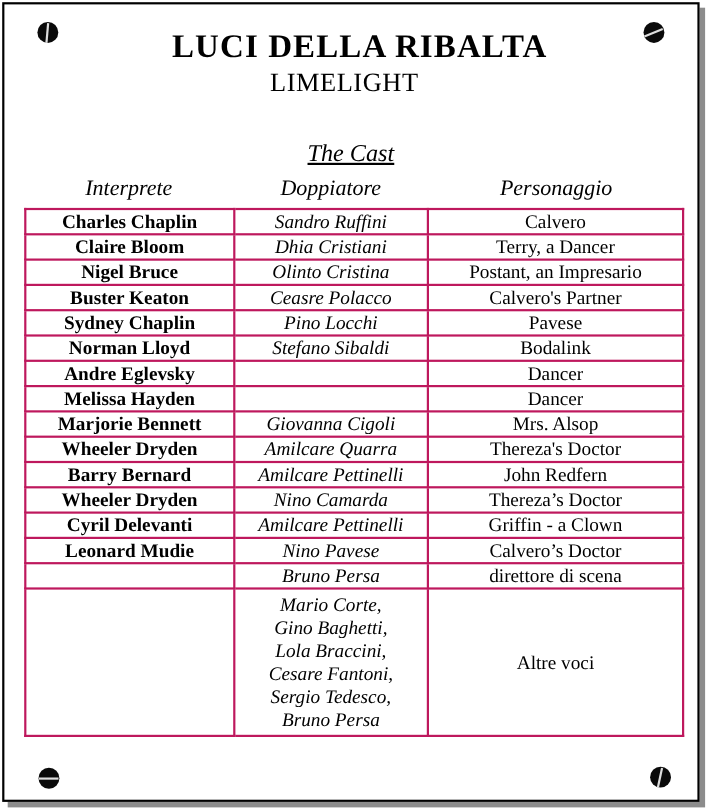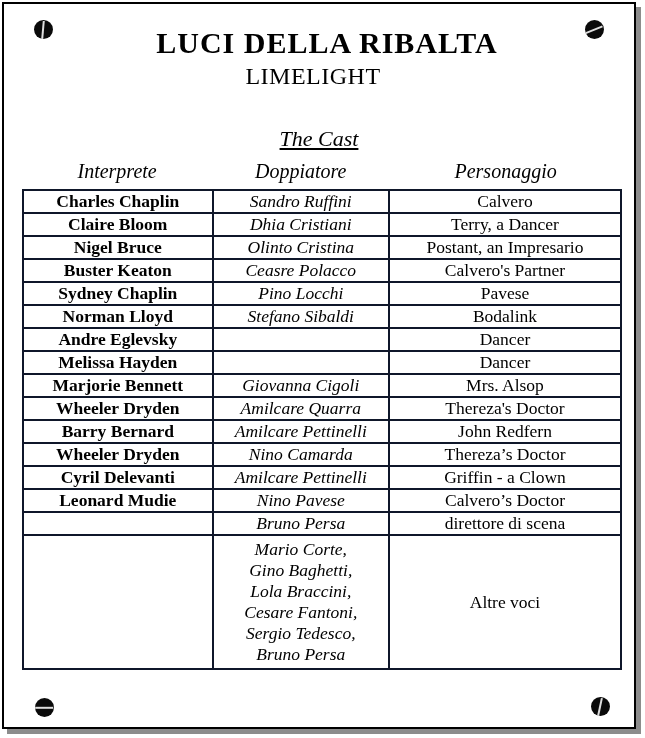--- a/index.html
+++ b/index.html
@@ -86,21 +86,21 @@
   table.cast {
     margin: 6px 0 0 18px;
     width: 600px;
     border-collapse: collapse;
     table-layout: fixed;
   }
   table.cast col.c1 { width: 31.7%; }
   table.cast col.c2 { width: 29.5%; }
   table.cast col.c3 { width: 38.8%; }
   table.cast td {
-    border: 2px solid #0f172a;
+    border: 2px solid #be185d;
     text-align: center;
     vertical-align: middle;
     font-size: 17.5px;
     line-height: 1.2;
     height: 19px;
     padding: 0 4px;
     overflow: hidden;
   }
   table.cast td.c1 { font-weight: bold; }
   table.cast td.c2 { font-style: italic; }

